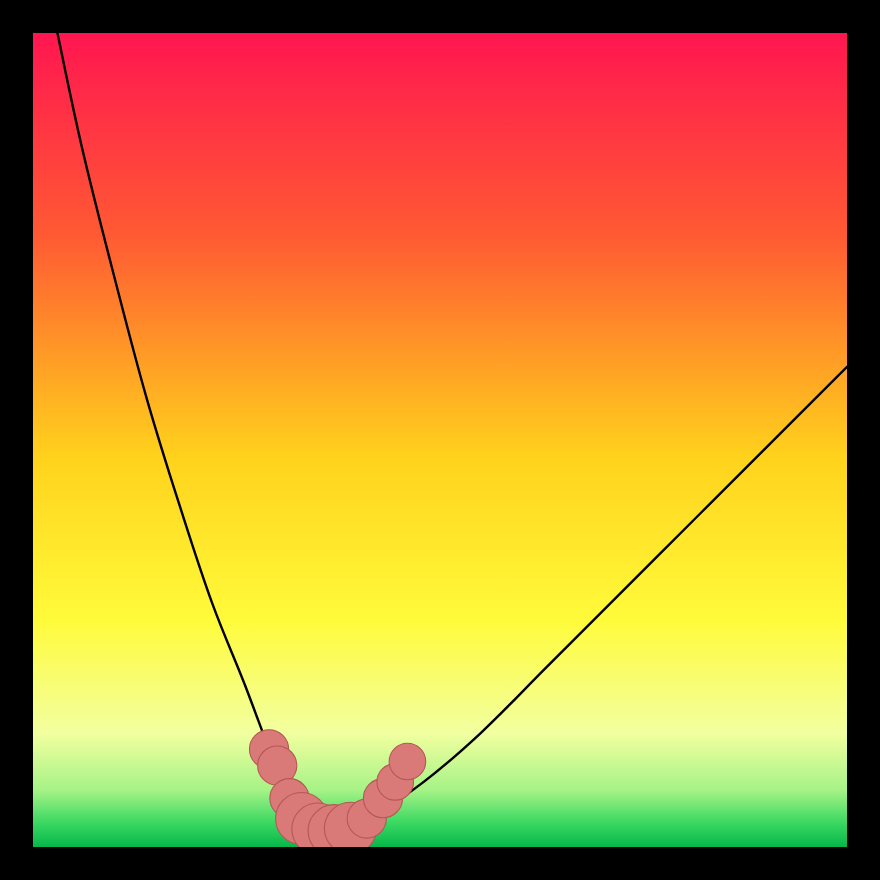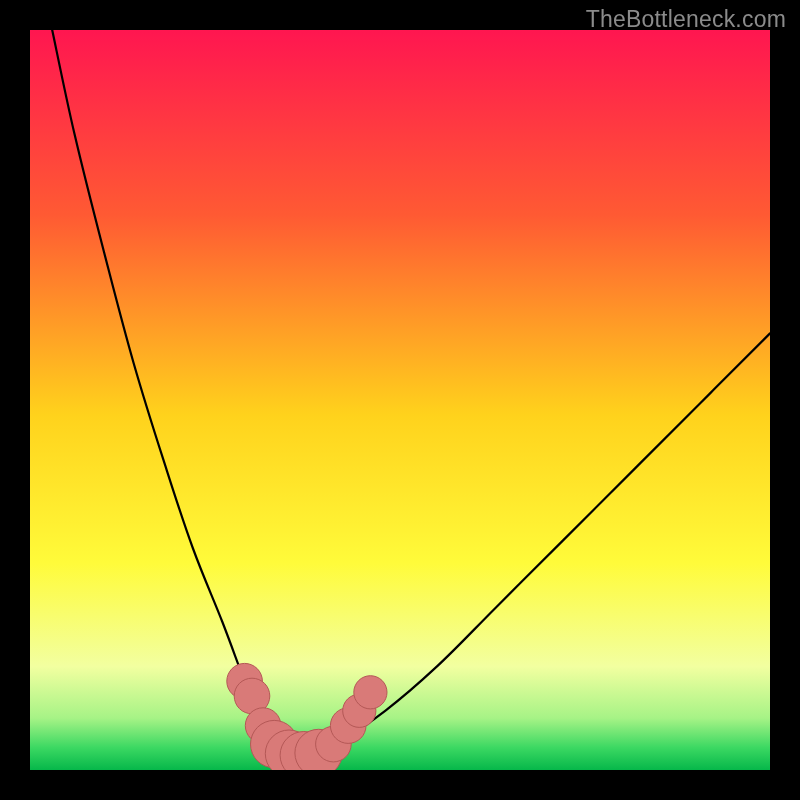--- a/index.html
+++ b/index.html
@@ -80,14 +80,13 @@
           <circle cx="259.0" cy="723.7" r="23.7" fill="#d97a78" stroke="#b45856" stroke-width="1"></circle>
           <circle cx="273.8" cy="725.2" r="23.7" fill="#d97a78" stroke="#b45856" stroke-width="1"></circle>
           <circle cx="288.6" cy="723.0" r="23.7" fill="#d97a78" stroke="#b45856" stroke-width="1"></circle>
           <circle cx="303.4" cy="714.1" r="17.8" fill="#d97a78" stroke="#b45856" stroke-width="1"></circle>
           <circle cx="318.2" cy="695.6" r="17.8" fill="#d97a78" stroke="#b45856" stroke-width="1"></circle>
           <circle cx="329.3" cy="680.8" r="16.6" fill="#d97a78" stroke="#b45856" stroke-width="1"></circle>
           <circle cx="340.4" cy="662.3" r="16.6" fill="#d97a78" stroke="#b45856" stroke-width="1"></circle>
         </g>
     </svg>
   </div>
-  <div class="watermark">TheBottleneck.com</div>
 </div>
 
 </body></html>

